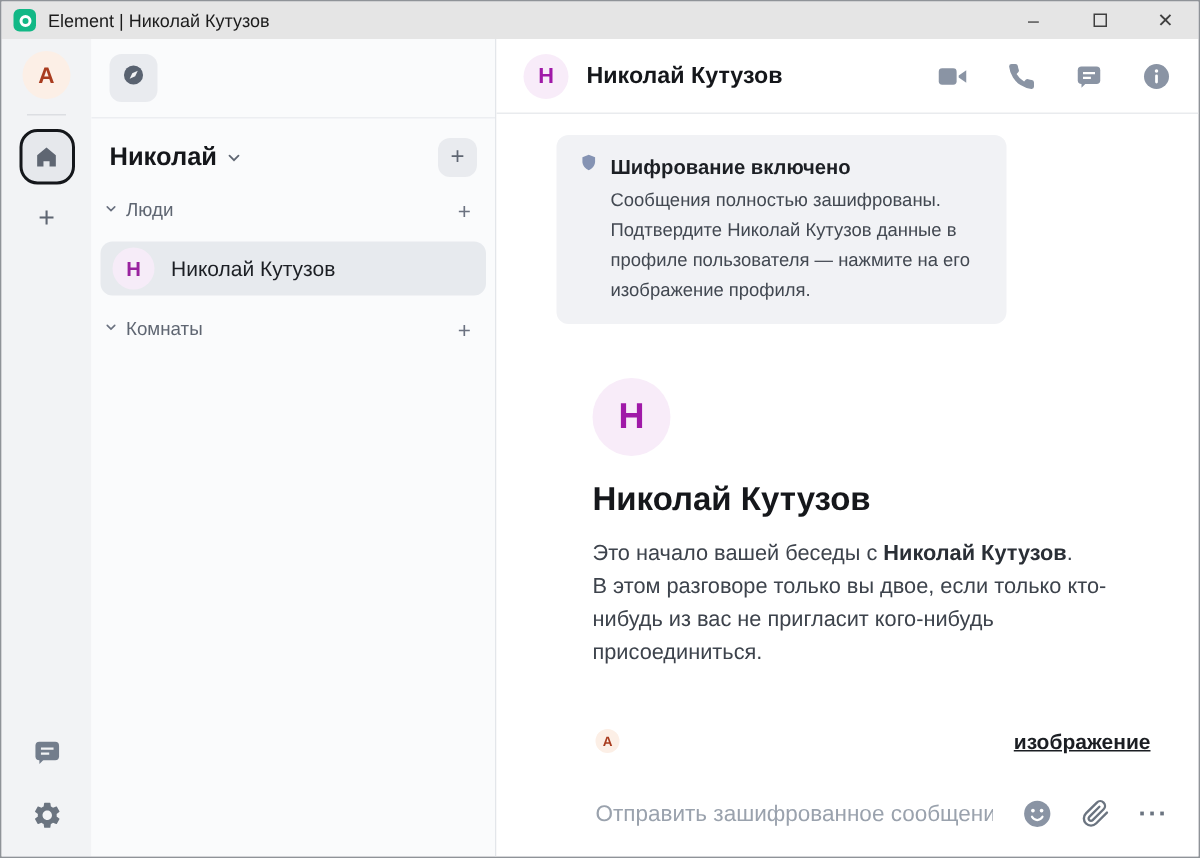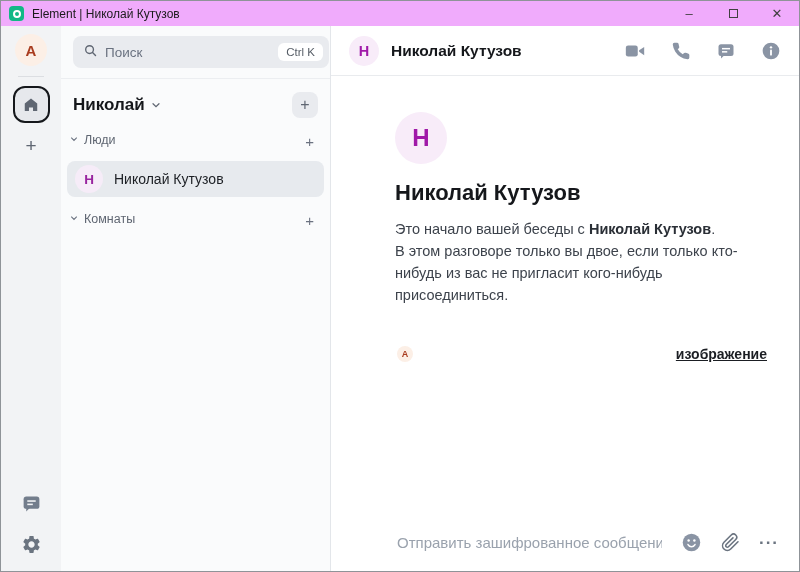--- a/index.html
+++ b/index.html
@@ -2,21 +2,21 @@
 <html><head>
 <meta charset="utf-8">
 <style>
   * { margin:0; padding:0; box-sizing:border-box; }
   html,body { background:#e8e8e8; font-family:"Liberation Sans", sans-serif; }
   .window {
     width:800px; height:572px; background:#fff; position:relative;
     border:1px solid #8f9398; overflow:hidden; color:#17191c;
   }
   
-  .titlebar { height:25px; display:flex; align-items:center; background:#f0abfc; }
+  .titlebar { height:25px; display:flex; align-items:center; background:#e5e5e5; }
   .logo { width:15px; height:15px; border-radius:4px; background:#12b886; margin-left:8px;
           display:flex; align-items:center; justify-content:center; flex:none; }
   .logo-ring { width:8px; height:8px; border:2px solid #fff; border-radius:50%; }
   .titlebar-text { font-size:12px; margin-left:8px; color:#1b1b1b; white-space:nowrap; }
   .win-controls { margin-left:auto; display:flex; height:100%; }
   .win-btn { width:44px; height:100%; display:flex; align-items:center; justify-content:center;
              font-size:13px; color:#404040; cursor:default; }
   .max-box { width:9px; height:9px; border:1.2px solid #404040; display:inline-block; }
   
   .app { display:flex; height:calc(100% - 25px); }
@@ -141,30 +141,20 @@
         <span>
           <svg width="21" height="21" viewBox="0 0 24 24">
               <path fill="#6b7480" d="M19.14 12.94c.04-.3.06-.61.06-.94s-.02-.64-.07-.94l2.03-1.58c.18-.14.23-.41.12-.61l-1.92-3.32c-.12-.22-.37-.29-.59-.22l-2.39.96c-.5-.38-1.03-.7-1.62-.94l-.36-2.54c-.04-.24-.24-.41-.48-.41h-3.84c-.24 0-.43.17-.47.41l-.36 2.54c-.59.24-1.13.57-1.62.94l-2.39-.96c-.22-.08-.47 0-.59.22L2.74 8.87c-.12.21-.08.47.12.61l2.03 1.58c-.05.3-.09.63-.09.94s.02.64.07.94l-2.03 1.58c-.18.14-.23.41-.12.61l1.92 3.32c.12.22.37.29.59.22l2.39-.96c.5.38 1.03.7 1.62.94l.36 2.54c.05.24.24.41.48.41h3.84c.24 0 .44-.17.47-.41l.36-2.54c.59-.24 1.13-.56 1.62-.94l2.39.96c.22.08.47 0 .59-.22l1.92-3.32c.12-.22.07-.47-.12-.61l-2.01-1.58zM12 15.6c-1.98 0-3.6-1.62-3.6-3.6s1.62-3.6 3.6-3.6 3.6 1.62 3.6 3.6-1.62 3.6-3.6 3.6z"></path>
             </svg>
         </span>
       </div>
     </div>
 
     <div class="room-panel">
       <div class="search-row">
-        <div class="search-box">
-          <span>
-            <svg width="15" height="15" viewBox="0 0 24 24" fill="none" stroke="#5f6672" stroke-width="2.2" stroke-linecap="round">
-                <circle cx="10.5" cy="10.5" r="6.2"></circle>
-                <line x1="15.3" y1="15.3" x2="20" y2="20"></line>
-              </svg>
-          </span>
-          <input class="search-input" placeholder="Поиск" style="">
-          <span class="kbd">Ctrl K</span>
-        </div>
         <div class="explore-btn">
           <span>
             <svg width="18" height="18" viewBox="0 0 24 24">
                 <circle cx="12" cy="12" r="8.5" fill="#596270"></circle>
                 <path d="M15.8 8.2l-2.3 4.9-4.9 2.3 2.3-4.9z" fill="#f2f3f5"></path>
               </svg>
           </span>
         </div>
       </div>
 
@@ -234,20 +224,31 @@
                 <circle cx="12" cy="12" r="10" fill="#8a94a4"></circle>
                 <circle cx="12" cy="7.6" r="1.4" fill="#fff"></circle>
                 <rect x="10.9" y="10.3" width="2.2" height="7.2" rx="1.1" fill="#fff"></rect>
               </svg>
           </span>
         </div>
       </div>
 
       <div class="timeline">
 
+        <div class="notice">
+          <div class="notice-title-row">
+            <span>
+              <svg width="13" height="15" viewBox="0 0 24 24">
+                  <path d="M12 2.2l7.8 2.9v5.3c0 4.9-3.3 8.8-7.8 10.8-4.5-2-7.8-5.9-7.8-10.8V5.1z" fill="#8593b3"></path>
+                </svg>
+            </span>
+            <span class="notice-title">Шифрование включено</span>
+          </div>
+          <div class="notice-body">Сообщения полностью зашифрованы. Подтвердите Николай Кутузов данные в профиле пользователя — нажмите на его изображение профиля.</div>
+        </div>
 
         <div class="intro">
           <div class="intro-avatar">H</div>
           <div class="intro-title">Николай Кутузов</div>
           <div class="intro-text">
             <span>Это начало вашей беседы с </span><b>Николай Кутузов</b><span>.</span><br>
             <span>В этом разговоре только вы двое, если только кто-нибудь из вас не пригласит кого-нибудь присоединиться.</span>
           </div>
         </div>
 

